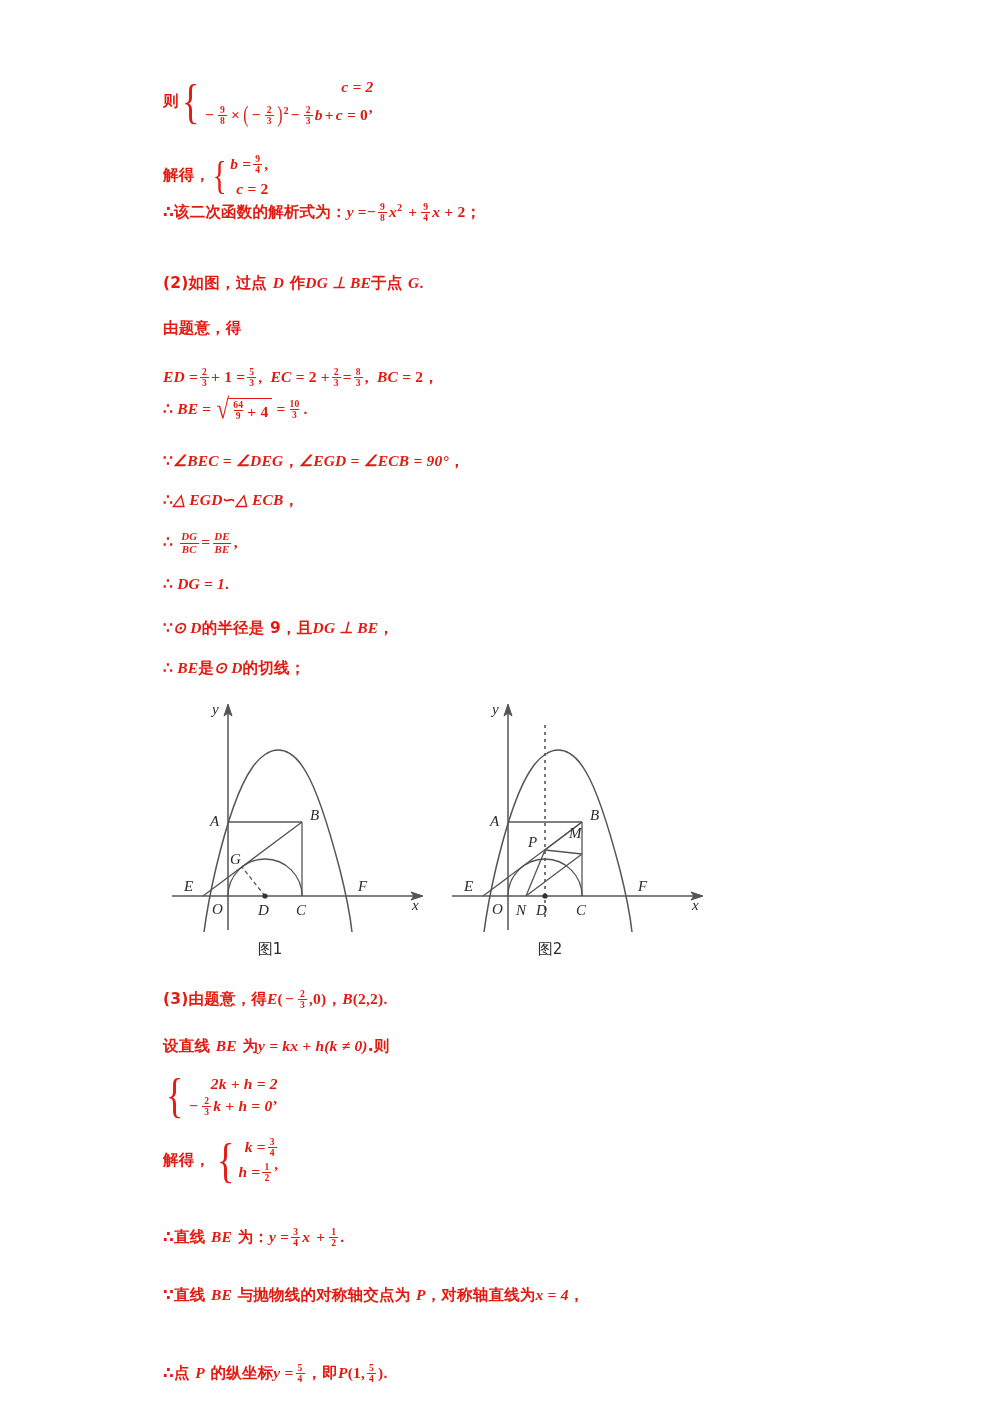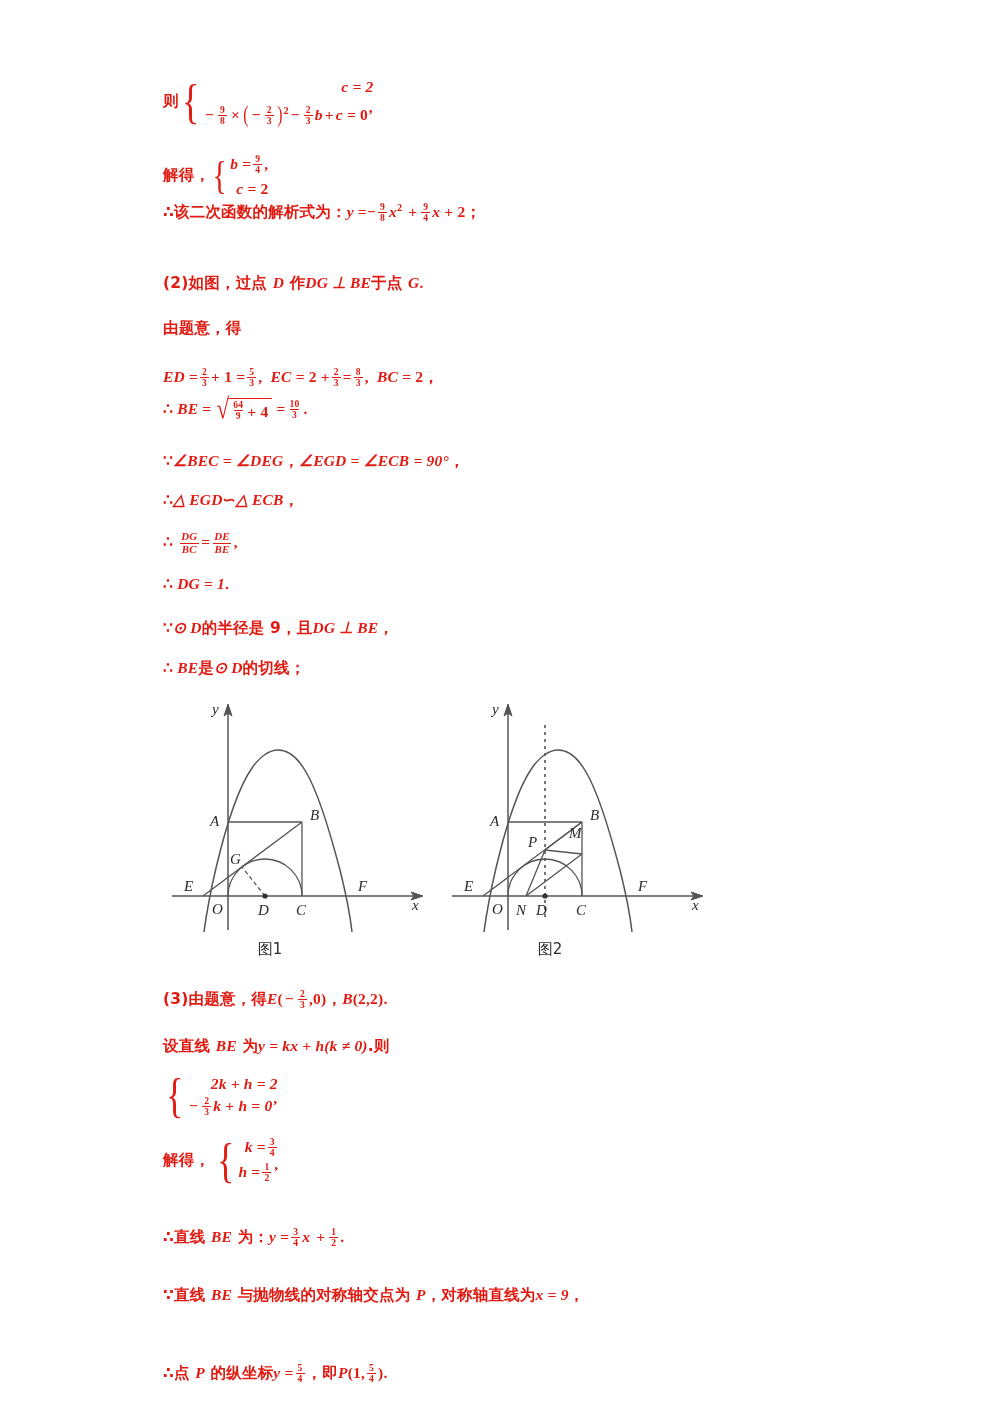--- a/index.html
+++ b/index.html
@@ -365,21 +365,21 @@
     <span class="cn">∴直线 </span><span class="mi">BE</span><span class="cn"> 为：</span><span class="mi">y</span> <span class="mn">=</span><span class="frac">
         <span class="num">3</span>
         <span class="den">4</span>
       </span><span class="mi">x</span> <span class="op">+</span><span class="frac">
         <span class="num">1</span>
         <span class="den">2</span>
       </span><span class="mn">.</span>
   </div>
 
   <div class="line" style="top:1287px;">
-    <span class="cn">∵直线 </span><span class="mi">BE</span><span class="cn"> 与抛物线的对称轴交点为 </span><span class="mi">P</span><span class="cn">，对称轴直线为</span><span class="mi">x = 9</span><span class="cn">，</span>
+    <span class="cn">∵直线 </span><span class="mi">BE</span><span class="cn"> 与抛物线的对称轴交点为 </span><span class="mi">P</span><span class="cn">，对称轴直线为</span><span class="mi">x = 4</span><span class="cn">，</span>
   </div>
 
   <div class="line" style="top:1364px;">
     <span class="cn">∴点 </span><span class="mi">P</span><span class="cn"> 的纵坐标</span><span class="mi">y</span> <span class="mn">=</span><span class="frac">
         <span class="num">5</span>
         <span class="den">4</span>
       </span><span class="cn">，</span><span class="cn">即</span><span class="mi">P</span><span class="mn">(1,</span><span class="frac">
         <span class="num">5</span>
         <span class="den">4</span>
       </span><span class="mn">)</span><span class="mn">.</span>

